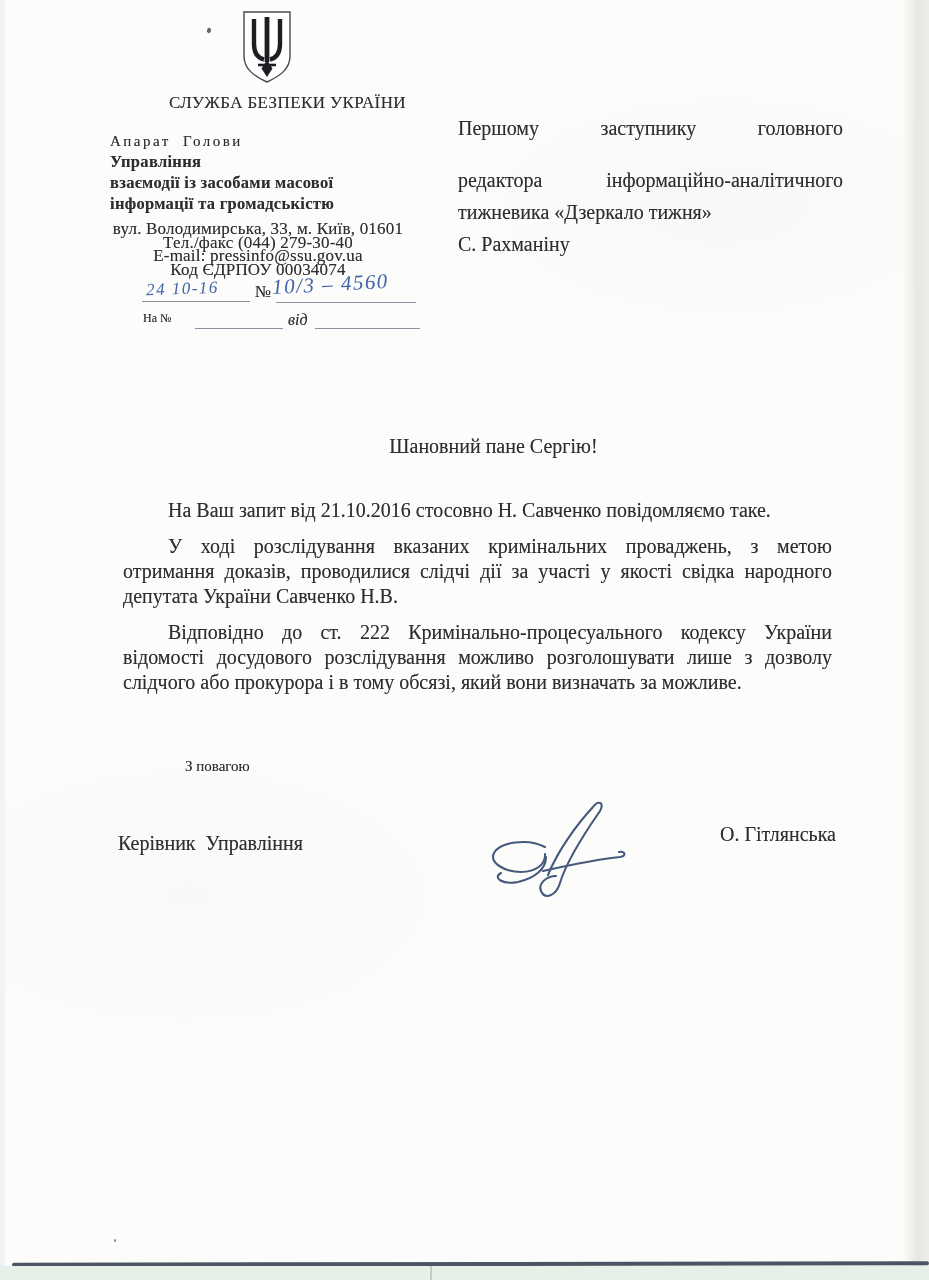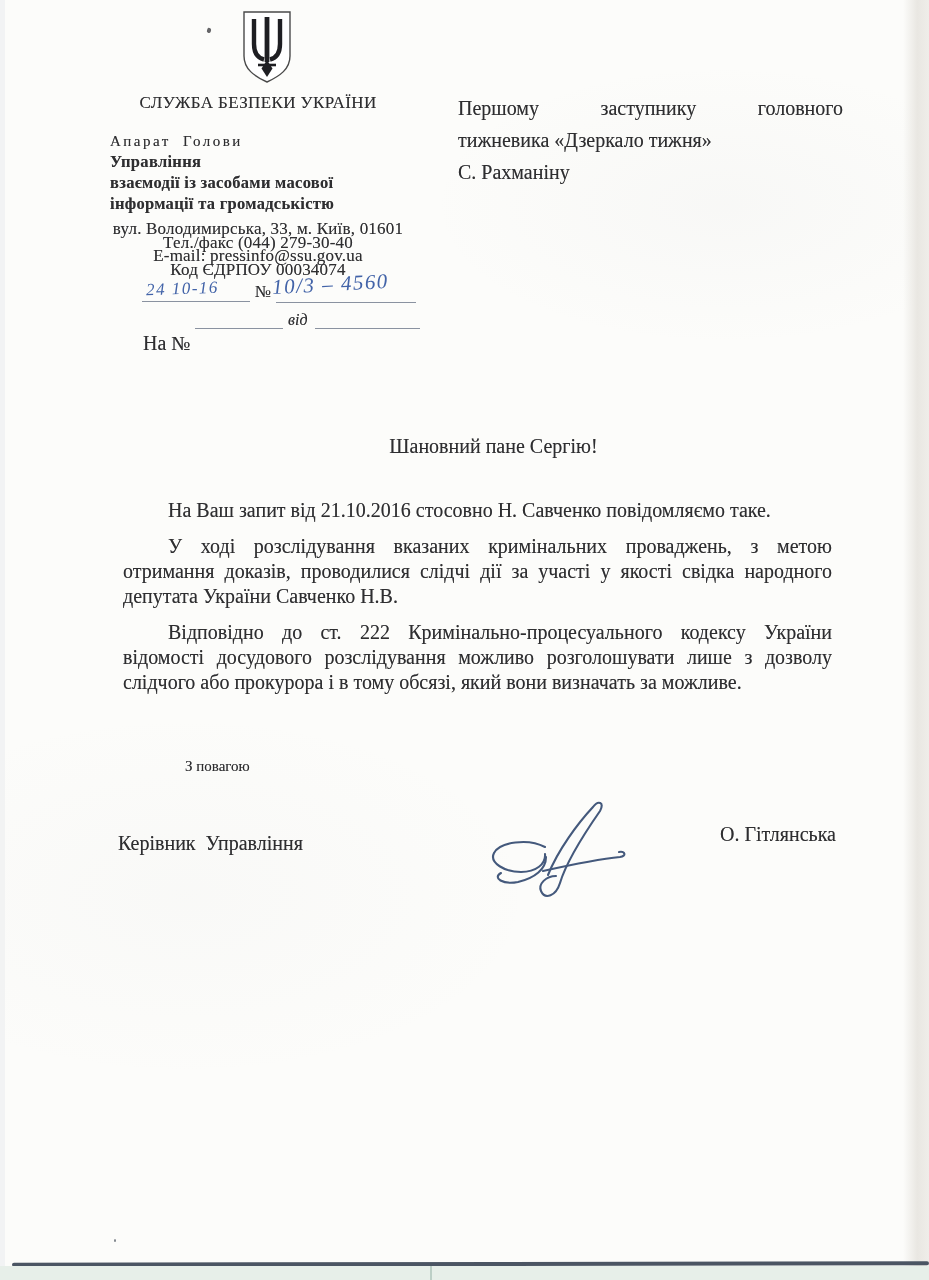--- a/index.html
+++ b/index.html
@@ -21,38 +21,38 @@
   }
   .page{position:absolute;inset:0;
     background:
       radial-gradient(420px 200px at 78% 16%, rgba(170,172,178,0.05), rgba(0,0,0,0) 70%),
       radial-gradient(500px 260px at 20% 70%, rgba(170,172,178,0.04), rgba(0,0,0,0) 70%),
       var(--paper);
   }
   .abs{position:absolute;}
   .txt{color:var(--ink);text-shadow:0 0 0.5px rgba(45,45,50,0.45);}
   .emblem{left:241px;top:10px;width:52px;height:74px;}
-  .org-name{left:110px;top:93px;width:296px;font-size:17px;letter-spacing:0.4px;white-space:nowrap;text-align:center;}
+  .org-name{left:110px;top:93px;width:296px;font-size:17px;letter-spacing:0.4px;white-space:nowrap;text-align:right;}
   .unit{left:110px;top:131px;width:296px;text-align:left;}
   .unit-line0{font-size:15px;letter-spacing:2.5px;word-spacing:6px;line-height:20px;}
   .unit-bold{font-weight:bold;font-size:16.5px;line-height:21px;letter-spacing:0.3px;}
   .addr{left:110px;top:222px;width:296px;text-align:center;font-size:17px;line-height:13.5px;letter-spacing:0.2px;}
 
   
   .uline{border-top:1.5px solid var(--ruling);height:0;}
   .hand{font-style:italic;color:var(--handwriting);text-shadow:none;white-space:nowrap;}
   .hand-date{left:146px;top:279px;font-size:17px;letter-spacing:1.5px;transform:rotate(-2deg);}
   .hand-num{left:272px;top:272px;font-size:21px;letter-spacing:1.5px;transform:rotate(-3deg);}
   .no-sign{left:255px;top:282px;font-size:17px;}
-  .na-label{left:143px;top:311px;font-size:20px;margin-top:21px;}
+  .na-label{left:143px;top:311px;font-size:12px;}
   .vid-label{left:288px;top:311px;font-size:16px;font-style:italic;}
 
   
   .recipient{left:458px;top:92px;width:385px;font-size:20px;line-height:32px;}
-  .r-just{text-align:justify;text-align-last:justify;}
+  .r-just{text-align:justify;text-align-last:justify;margin-top:20px;}
 
   
   .salutation{left:128px;top:435px;width:731px;text-align:center;font-size:20px;}
   .body-block{left:112px;top:487px;width:731px;font-size:20px;line-height:25px;text-align:justify;}
   .para{margin:11px;text-indent:45px;}
   .closing{left:185px;top:758px;font-size:15px;}
   .signer-title{left:118px;top:832px;font-size:20px;word-spacing:5px;white-space:nowrap;}
   .signer-name{left:720px;top:823px;font-size:20px;white-space:nowrap;}
   .signature-svg{left:488px;top:795px;width:145px;height:105px;}
 
@@ -106,20 +106,21 @@
   <div class="abs uline" style="left:276px;top:302px;width:140px;"></div>
   <div class="abs hand hand-num">10/3 – 4560</div>
 
   <div class="abs na-label txt">На №</div>
   <div class="abs uline" style="left:195px;top:328px;width:88px;"></div>
   <div class="abs vid-label txt">від</div>
   <div class="abs uline" style="left:315px;top:328px;width:105px;"></div>
 
   <div class="abs recipient">
     <div class="r-just txt">Першому заступнику головного</div>
+    <div class="r-just txt">редактора інформаційно-аналітичного</div>
     <div class="txt">тижневика «Дзеркало тижня»</div>
     <div class="txt">С. Рахманіну</div>
   </div>
 
   <div class="abs salutation txt">Шановний пане Сергію!</div>
 
   <div class="abs body-block">
     <p class="para txt">На Ваш запит від 21.10.2016 стосовно Н. Савченко повідомляємо таке.</p>
     <p class="para txt">У ході розслідування вказаних кримінальних проваджень, з метою отримання доказів, проводилися слідчі дії за участі у якості свідка народного депутата України Савченко Н.В.</p>
     <p class="para txt">Відповідно до ст. 222 Кримінально-процесуального кодексу України відомості досудового розслідування можливо розголошувати лише з дозволу слідчого або прокурора і в тому обсязі, який вони визначать за можливе.</p>

